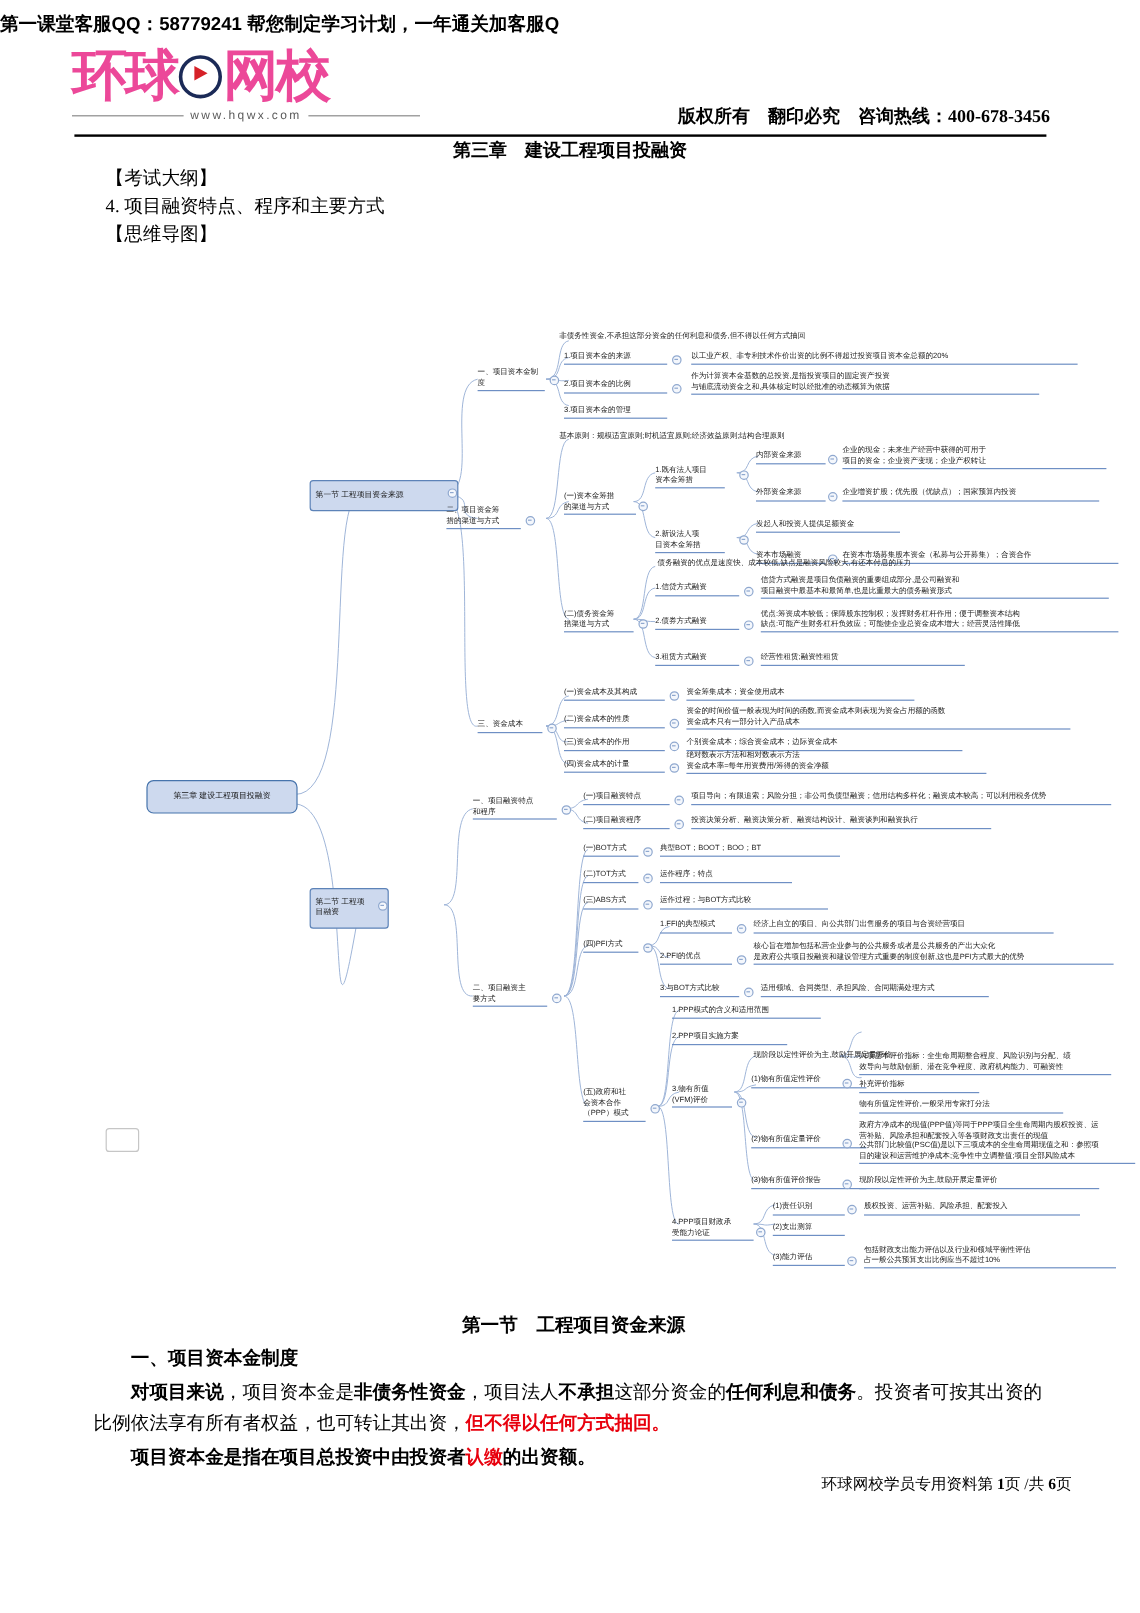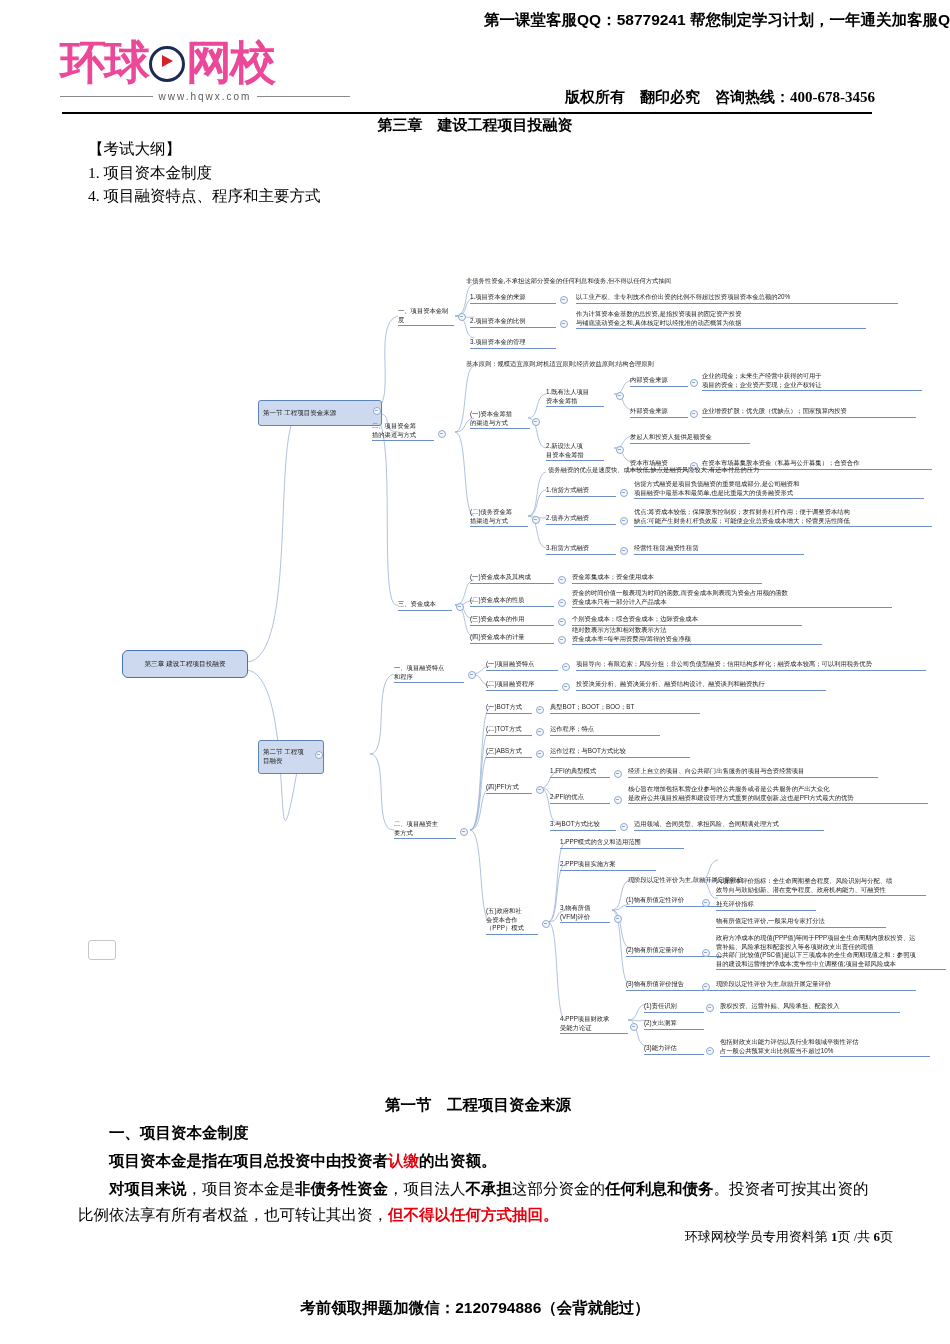--- a/index.html
+++ b/index.html
@@ -5,21 +5,21 @@
   html,body{margin:0;padding:0;}
   body{
     width:950px;height:1344px;background:#ffffff;
     font-family:"Liberation Serif","DejaVu Serif",serif;
     color:#000;position:relative;overflow:hidden;
   }
   .page{position:relative;width:950px;height:1344px;}
 
   
   .top-promo{
-    position:absolute;top:10px;left:0;width:950px;text-align:right;
+    position:absolute;top:10px;left:0;width:950px;text-align:left;
     font-family:"Liberation Sans","DejaVu Sans",sans-serif;
     font-size:15.5px;font-weight:bold;letter-spacing:0px;
   }
   .logo-wrap{position:absolute;top:36px;left:60px;width:300px;height:76px;}
   .logo-text{
     font-family:"Liberation Sans","DejaVu Sans",sans-serif;
     font-size:46px;font-weight:bold;color:#ec4899;
     letter-spacing:-2px;line-height:52px;white-space:nowrap;
   }
   .logo-play{
@@ -118,22 +118,22 @@
       <span class="rule"></span>
     </div>
   </div>
 
   <div class="copyright">版权所有　翻印必究　咨询热线：400-678-3456</div>
   <div class="hr-main"></div>
 
   <div class="chapter-title">第三章　建设工程项目投融资</div>
   <div class="outline">
     <div>【考试大纲】</div>
-    <div>1. 项目资本金制度</div>
     <div>4. 项目融资特点、程序和主要方式</div>
+    <div>【思维导图】</div>
   </div>
 
   <div class="map">
     <svg width="950" height="815">
       <g fill="none" stroke="#9bb2d6" stroke-width="0.8">
 
         <path d="M246 400 C 300 400, 270 160, 300 148"></path>
         <path d="M246 408 C 300 410, 268 680, 300 492"></path>
 
         <path d="M372 148 C 400 148, 370 60, 398 54"></path>
@@ -357,20 +357,19 @@
     <div class="node u" style="left:644px;top:757px;width:60px;">(2)支出测算</div>
     <div class="node u" style="left:644px;top:782px;width:60px;">(3)能力评估</div>
     <span class="knob" style="left:706px;top:785px;"></span>
     <div class="node u" style="left:720px;top:776px;width:210px;">包括财政支出能力评估以及行业和领域平衡性评估
 占一般公共预算支出比例应当不超过10%</div>
   </div>
 
   <div class="bodytext">
     <div class="sec1-title">第一节　工程项目资金来源</div>
     <div class="h2">一、项目资本金制度</div>
+    <div class="p"><span class="b">对项目来说</span><span>，项目资本金是</span><span class="b">非债务性资金</span><span>，项目法人</span><span class="b">不承担</span><span>这部分资金的</span><span class="b">任何利息和债务</span><span>。投资者可按其出资的比例依法享有所有者权益，也可转让其出资，</span><b class="red">但不得以任何方式抽回。</b></div>
     <div class="p b"><span>项目资本金是指在项目总投资中由投资者</span><b class="red">认缴</b><span>的出资额。</span></div>
-    <div class="p"><span class="b">对项目来说</span><span>，项目资本金是</span><span class="b">非债务性资金</span><span>，项目法人</span><span class="b">不承担</span><span>这部分资金的</span><span class="b">任何利息和债务</span><span>。投资者可按其出资的比例依法享有所有者权益，也可转让其出资，</span><b class="red">但不得以任何方式抽回。</b></div>
   </div>
 
   <div class="footer-page"><span>环球网校学员专用资料第 </span><span class="b">1</span><span>页 /共 </span><span class="b">6</span><span>页</span></div>
 
-  <div class="bottom-promo">考前领取押题加微信：2120794886（会背就能过）</div>
 </div>
 
 </body></html>

